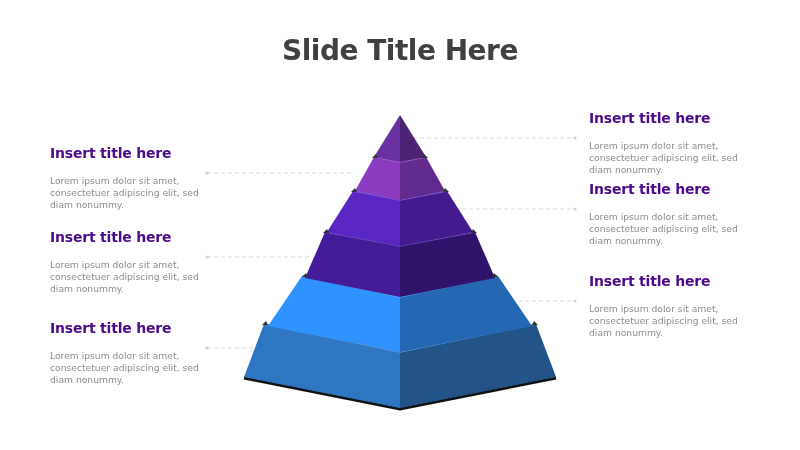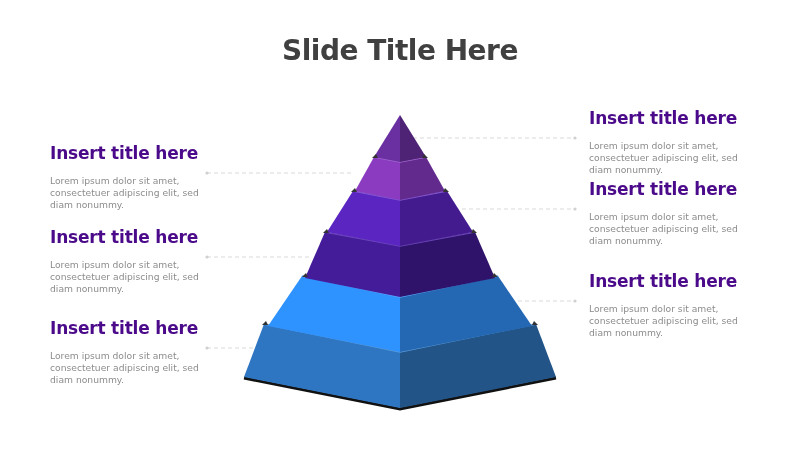--- a/index.html
+++ b/index.html
@@ -8,21 +8,21 @@
       font-family: "DejaVu Sans", sans-serif;
     }
     .slide-title {
       position: absolute; top: 22px; left: 0; width: 800px; text-align: center;
       font-family: "DejaVu Sans", sans-serif; font-weight: bold; font-size: 28px;
       color: #404040; letter-spacing: -0.5px; margin-top: 12px;
     }
     .pyramid { position: absolute; left: 0; top: 0; }
     .callout { position: absolute; width: 160px; }
     .callout .ct {
-      font-family: "DejaVu Sans", sans-serif; font-weight: bold; font-size: 17px;
+      font-family: "DejaVu Sans", sans-serif; font-weight: bold; font-size: 14px;
       color: #4b0a8a; letter-spacing: -0.2px; line-height: 16px; white-space: nowrap;
     }
     .callout .cb {
       font-family: "DejaVu Sans", sans-serif; font-size: 9.2px; color: #8c8c8c;
       line-height: 12px; margin-top: 14px; white-space: nowrap;
     }
     .connectors { position: absolute; left: 0; top: 0; }
   </style>
 </head>
 <body>

